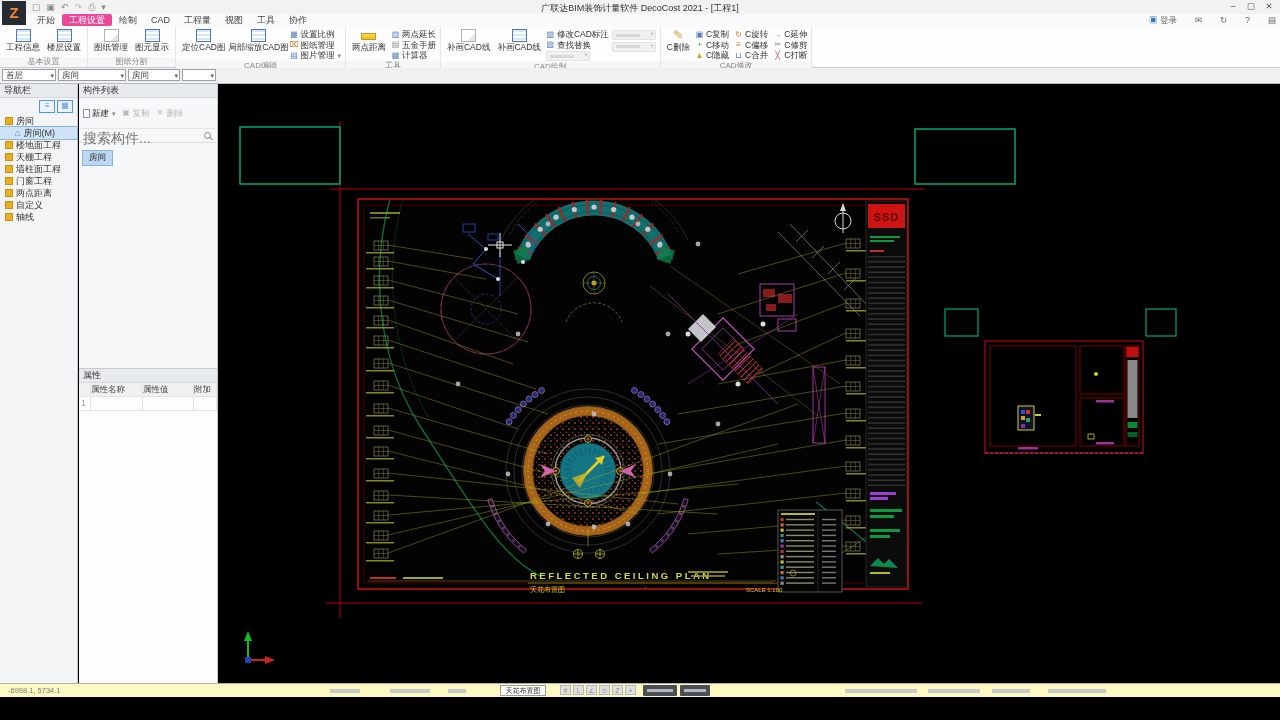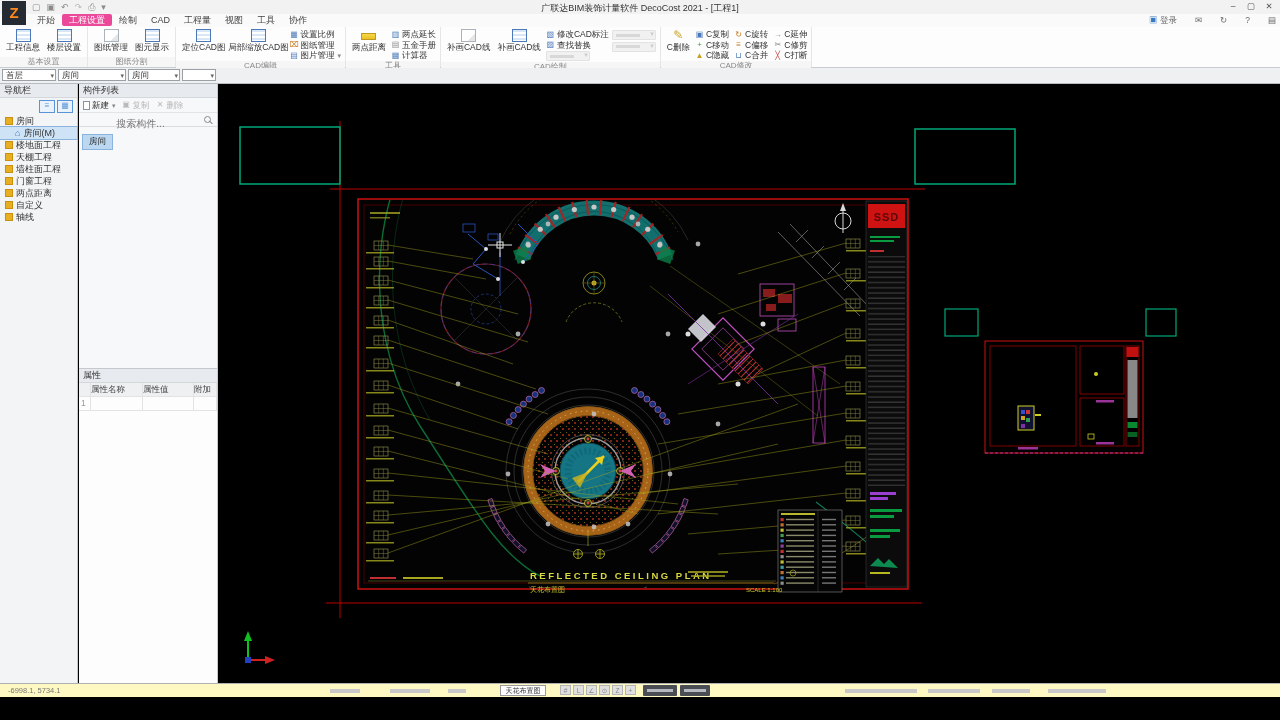--- a/index.html
+++ b/index.html
@@ -47,24 +47,24 @@
   .phdr{height:13px;background:#e7eaee;font-size:9px;color:#333;line-height:13px;padding-left:4px;border-bottom:1px solid #d5d8db;}
   #navtoggles{height:15px;display:flex;justify-content:flex-end;gap:2px;padding:2px 4px;box-sizing:border-box;}
   .ntg{width:14px;height:11px;border:1px solid #5a94d8;color:#5a94d8;font-size:8px;line-height:10px;text-align:center;background:#eaf2fb;}
   .tree{font-size:9px;color:#333;margin-top:2px;}
   .titem{height:12px;line-height:12px;display:flex;align-items:center;gap:3px;padding-left:5px;white-space:nowrap;}
   .ticon{width:8px;height:8px;background:#e8b020;border:1px solid #c89010;box-sizing:border-box;flex:none;}
   .titem.lvl1{padding-left:15px;}
   .hicon{color:#2a62c0;font-size:9px;line-height:9px;}
   .titem.selected{background:#cfe3f6;outline:1px solid #8ab4dd;}
   #comppanel{left:79px;top:84px;width:139px;height:284px;background:#f7f8f9;border-right:1px solid #c5c9cd;box-sizing:border-box;}
-  .ctb{height:14px;display:flex;align-items:center;gap:6px;padding:0 4px;font-size:8.5px;color:#333;border-bottom:1px solid #e4e4e4;}
+  .ctb{height:14px;display:flex;align-items:center;gap:6px;padding:8px 4px;font-size:8.5px;color:#333;border-bottom:1px solid #e4e4e4;}
   .pageic{width:7px;height:9px;background:#fff;border:1px solid #8a94a0;box-sizing:border-box;}
   #searchrow{height:13px;border-bottom:1px solid #dcdcdc;position:relative;}
-  #searchrow input{border:none;background:transparent;font-size:10px;width:115px;padding:1px 0 0 4px;color:#555;outline:none;text-align:center;}
+  #searchrow input{border:none;background:transparent;font-size:14px;width:115px;padding:1px 0 0 4px;color:#555;outline:none;}
   .mag{position:absolute;right:6px;top:3px;width:5px;height:5px;border:1px solid #888;border-radius:50%;}
   .mag:after{content:"";position:absolute;width:4px;height:1px;background:#888;transform:rotate(45deg);right:-3px;bottom:-1px;}
   .clist{padding:3px 4px;}
   .citem{display:inline-block;padding:1px 6px;font-size:8.5px;background:#bcd8f0;outline:1px solid #8ab4dd;color:#222;}
   #proppanel{left:79px;top:368px;width:139px;height:315px;background:#fdfdfd;border-right:1px solid #c5c9cd;border-top:1px solid #c5c9cd;box-sizing:border-box;}
   .prow{display:grid;grid-template-columns:12px 52px 51px 23px;height:13px;line-height:13px;border-bottom:1px solid #e3e3e3;font-size:8.5px;}
   .pcell{border-right:1px solid #e3e3e3;padding-left:2px;color:#444;overflow:hidden;}
   .phead .pcell{background:#eef0f2;text-align:left;padding-left:0;}
   
   #canvas{left:218px;top:84px;width:1062px;height:599px;background:#000;}

